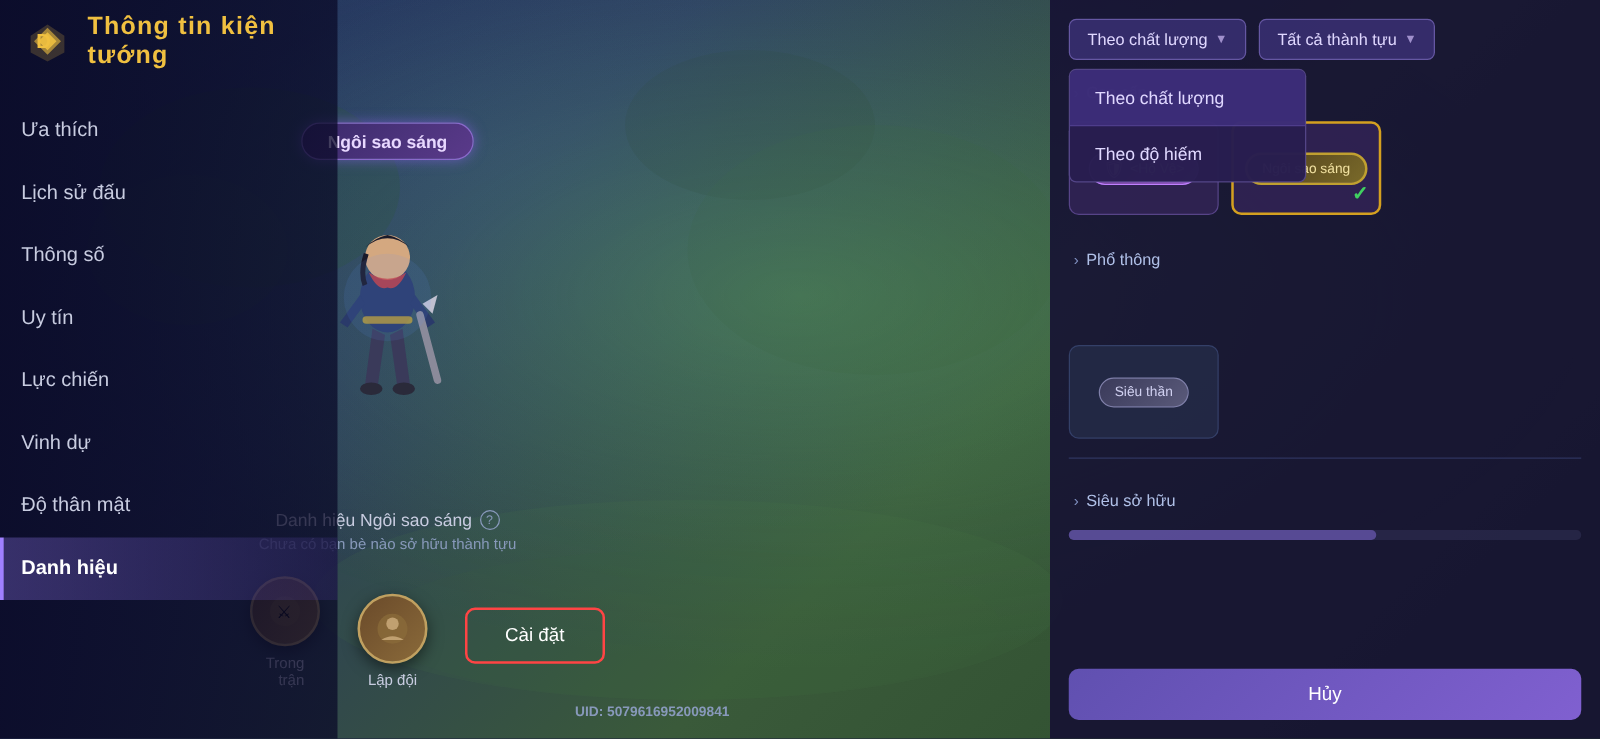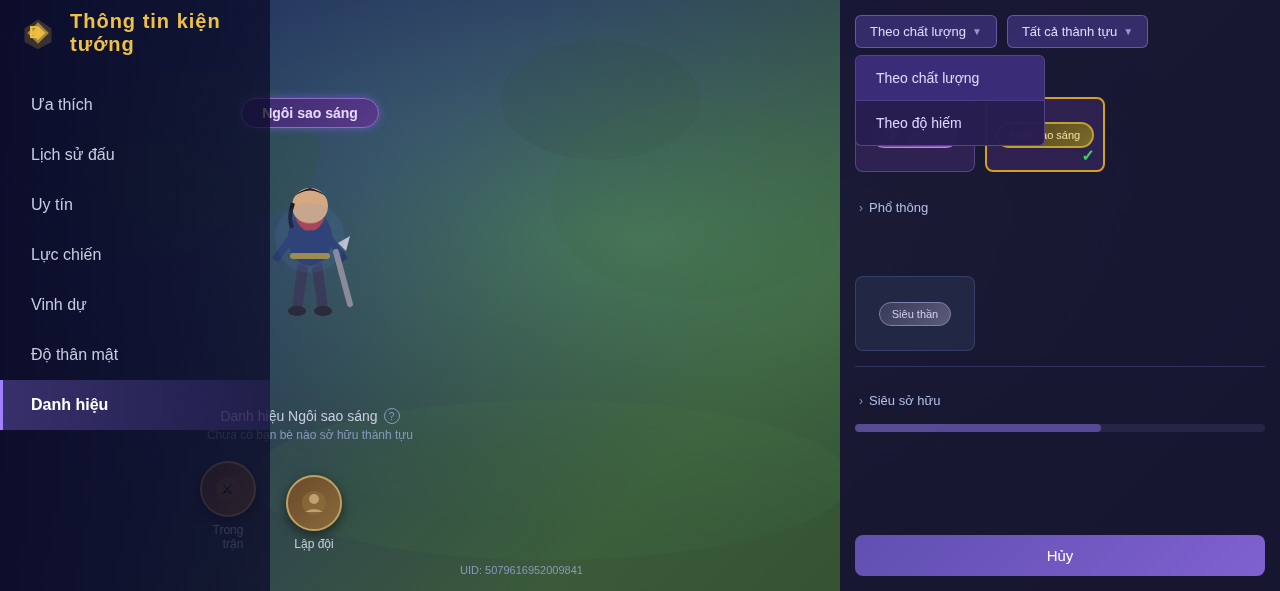--- a/index.html
+++ b/index.html
@@ -73,21 +73,21 @@
       letter-spacing: 1px;
     }
 
     .sidebar-nav {
       display: flex;
       flex-direction: column;
       padding: 10px 0;
     }
 
     .nav-item {
-      padding: 16px 28px;
+      padding: 16px 14px;
       color: #c8cce0;
       font-size: 16px;
       cursor: pointer;
       transition: background 0.2s;
       border-left: 3px solid transparent;
     }
 
     .nav-item.active {
       background: linear-gradient(to right, rgba(120,100,200,0.4), rgba(80,60,160,0.2));
       border-left: 3px solid #a080ff;
@@ -215,20 +215,21 @@
       margin-bottom: 20px;
     }
 
     .uid-text {
       position: absolute;
       bottom: 15px;
       left: 50%;
       transform: translateX(-180px);
       color: #8899bb;
       font-size: 11px;
+      font-weight: bold;
     }
 
     
     .right-panel {
       position: absolute;
       right: 0;
       top: 0;
       width: 440px;
       height: 100%;
       background: rgba(20,15,50,0.88);
@@ -456,20 +457,21 @@
         <text x="10" y="26" font-size="18" fill="#f0c040" font-weight="bold">D</text>
       </svg>
     </div>
     <span class="page-title-text">Thông tin kiện tướng</span>
   </div>
 
   <nav class="sidebar-nav">
 
   <div class="nav-item">Ưa thích</div>
       <div class="nav-item">Lịch sử đấu</div>
+      <div class="nav-item">Thông số</div>
       <div class="nav-item">Uy tín</div>
       <div class="nav-item">Lực chiến</div>
       <div class="nav-item">Vinh dự</div>
       <div class="nav-item">Độ thân mật</div>
       <div class="nav-item active">Danh hiệu</div>
     </nav>
 </div>
 
 <div class="character-area">
   <div class="title-badge">Ngôi sao sáng</div>
@@ -529,20 +531,21 @@
     <div class="action-icon-circle">
       <svg width="30" height="30" viewBox="0 0 30 30">
         <circle cx="15" cy="15" r="12" fill="#8a6a3a" opacity="0.8"></circle>
         <circle cx="15" cy="11" r="5" fill="#c0a070"></circle>
         <path d="M6 24 Q15 18 24 24" fill="#c0a070"></path>
       </svg>
     </div>
     <span class="action-label">Lập đội</span>
   </div>
 
+  <button class="cai-dat-btn">Cài đặt</button>
 </div>
 
 <span class="uid-text">UID: 5079616952009841</span>
 
 <div class="right-panel">
 
   <div class="filter-row">
     <button class="dropdown-btn">
       <span>Theo chất lượng</span>
       <span class="dropdown-arrow">▼</span>

